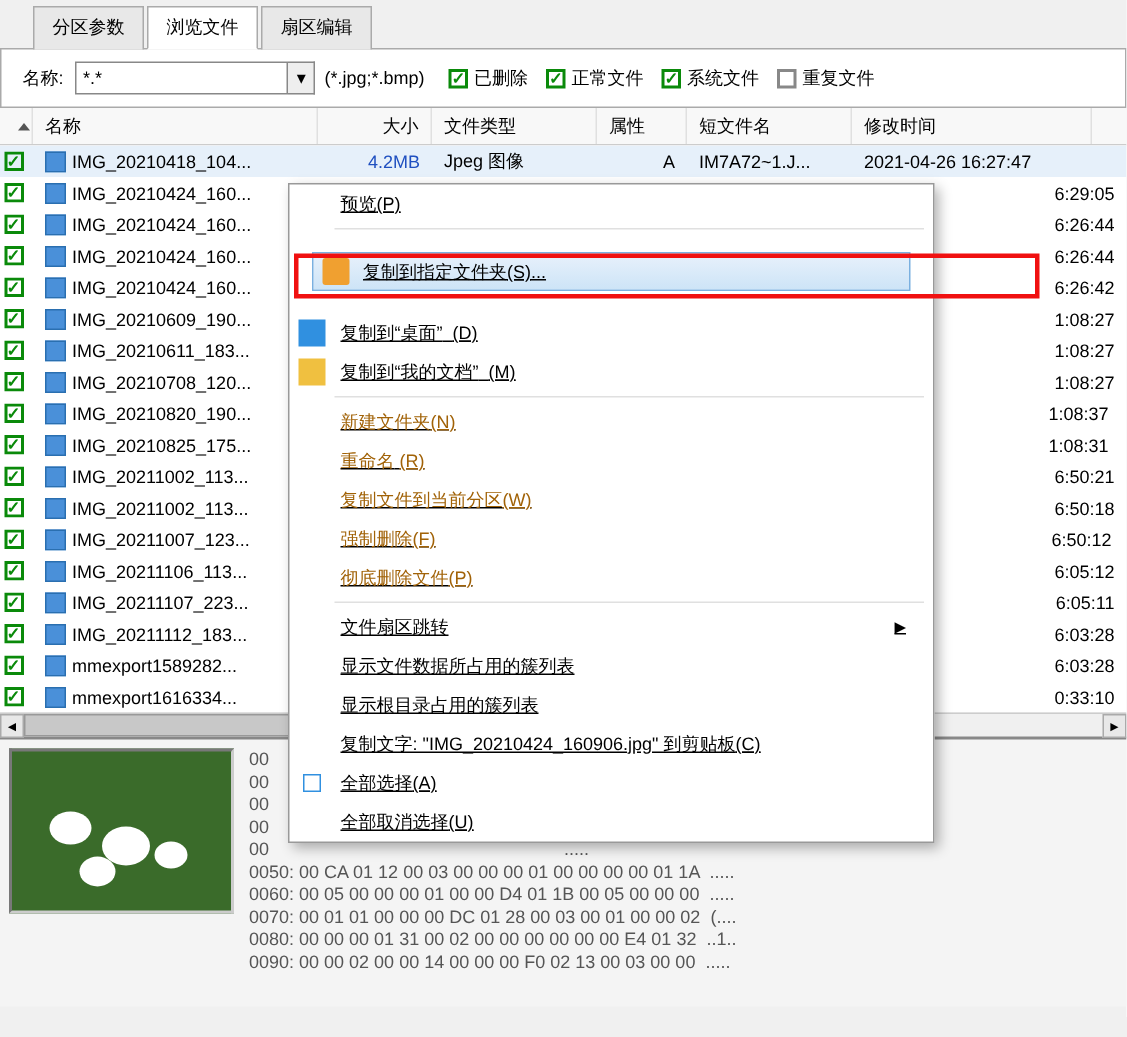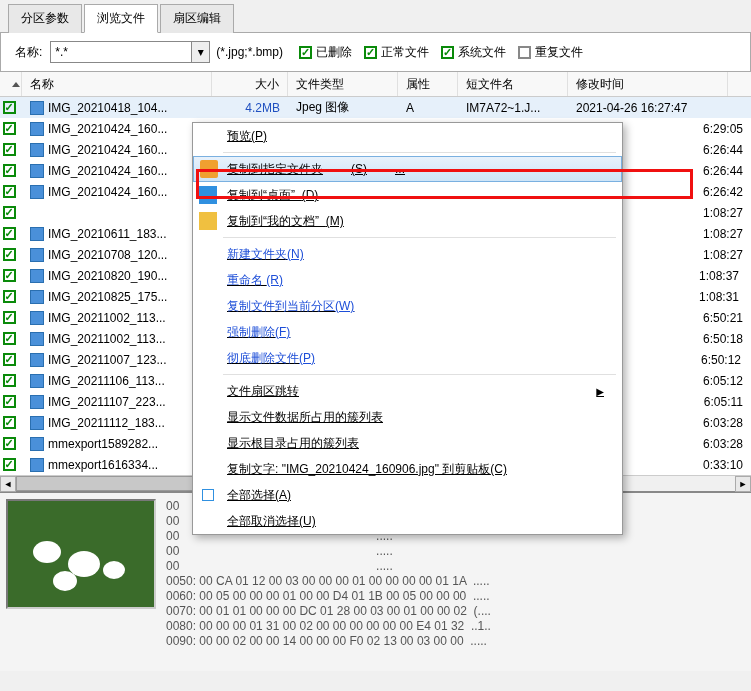--- a/index.html
+++ b/index.html
@@ -1,38 +1,38 @@
 <!DOCTYPE html>
 <html><head>
 <meta charset="utf-8">
 <style>
 * { margin: 0; padding: 0; box-sizing: border-box; font-family: "Microsoft YaHei", Arial, sans-serif; font-size: 12px; }
 body { background: #f0f0f0; width: 751px; height: 691px; overflow: hidden; }
 
-.tabs { display: flex; background: #f0f0f0; padding-top: 4px; padding-left: 8px; }
+.tabs { display: flex; background: #f0f0f0; padding-top: 4px; padding-left: 22px; }
 .tab { padding: 5px 12px; border: 1px solid #aaa; background: #e8e8e8; cursor: pointer; border-bottom: none; margin-right: 2px; }
 .tab.active { background: #fff; border-bottom: 1px solid #fff; position: relative; z-index: 2; }
 
 .toolbar { display: flex; align-items: center; padding: 8px 14px; background: #fff; border: 1px solid #aaa; margin-top: -1px; }
 .toolbar label { margin-right: 8px; }
 .name-input { width: 142px; height: 22px; border: 1px solid #888; padding: 0 4px; }
 .dropdown-arrow { width: 18px; height: 22px; border: 1px solid #888; border-left: none; background: #eee; display: flex; align-items: center; justify-content: center; }
 .filter-text { margin-left: 6px; margin-right: 16px; }
 .checkbox-wrap { display: flex; align-items: center; margin-right: 12px; }
 .chk { width: 13px; height: 13px; border: 2px solid #0a8a0a; display: inline-flex; align-items: center; justify-content: center; margin-right: 4px; color: #0a8a0a; font-size: 11px; font-weight: bold; }
 .chk.empty { border: 2px solid #888; }
 
 .table-head { display: flex; background: #f8f8f8; border-bottom: 1px solid #ccc; height: 25px; }
 .th { padding: 4px 8px; border-right: 1px solid #e0e0e0; display: flex; align-items: center; }
 .th.sort::after { content: ""; width: 0; height: 0; border-left: 4px solid transparent; border-right: 4px solid transparent; border-bottom: 5px solid #555; margin-left: 4px; }
 .c-chk { width: 22px; }
 .c-name { width: 190px; }
 .c-size { width: 76px; text-align: left; justify-content: flex-end; }
 .c-type { width: 110px; }
-.c-attr { width: 60px; }
+.c-attr { width: 60px; text-align: right; }
 .c-sname { width: 110px; }
 .c-mtime { width: 160px; }
 
 .table-body { background: #fff; height: 378px; overflow: hidden; }
 .row { display: flex; height: 21px; align-items: center; }
 .row.sel { background: #e6f0fa; }
 .td { padding: 0 8px; overflow: hidden; white-space: nowrap; }
 .row .c-chk { display: flex; align-items: center; justify-content: center; }
 .file-icon { width: 14px; height: 14px; background: #4a90d9; display: inline-block; margin-right: 4px; border: 1px solid #2a6fb0; vertical-align: middle; }
 .td.c-size { color: #2050c0; text-align: right; }
@@ -44,22 +44,22 @@
 .sb-thumb { position:absolute; left:0; width:60%; height:100%; background:#c8c8c8; border:1px solid #999;}
 
 .preview-pane { display: flex; background: #f4f4f4; border-top: 2px solid #888; padding: 6px; height: 180px; }
 .thumb { width: 150px; height: 110px; background: #3a6b2a; border: 2px inset #ccc; position:relative; overflow:hidden; }
 .thumb .petal { position:absolute; background:#fff; border-radius:50%; }
 .hex { flex: 1; font-family: Consolas, monospace; font-size: 12px; color: #555; white-space: pre; line-height: 15px; overflow: hidden; padding-left: 10px; }
 
 
 .ctxmenu { position: absolute; left: 192px; top: 122px; width: 431px; background: #fff; border: 1px solid #999; box-shadow: 3px 3px 8px rgba(0,0,0,0.3); text-decoration: underline; }
 .ctxmenu .mi { display: flex; align-items: center; height: 26px; padding: 0 18px 0 34px; position: relative; }
-.ctxmenu .mi.hover { background: linear-gradient(#e8f1fb,#cde4f7); border: 1px solid #7ab0e0; margin: 0; padding: 0 17px 0 33px; gap: 28px; }
-.ctxmenu .mi.disabled { color: #1d4ed8; }
+.ctxmenu .mi.hover { background: linear-gradient(#e8f1fb,#cde4f7); border: 1px solid #7ab0e0; margin: 15px; padding: 0 17px 0 33px; }
+.ctxmenu .mi.disabled { color: #a16207; }
 .ctxmenu .mi .key { text-decoration: underline; }
 .ctxmenu .sep { height: 1px; background: #e0e0e0; margin: 3px 6px 3px 30px; }
 .ctxmenu .mi .sub { margin-left: auto; font-size: 10px; }
 .ctxmenu .mi .ico { position: absolute; left: 6px; width: 18px; height: 18px; display:flex; align-items:center; justify-content:center; }
 .ico-copy { background:#f0a030; border-radius:2px; }
 .ico-desk { background:#3090e0; }
 .ico-doc { background:#f0c040; }
 .ico-box { border:1px solid #3090e0; width:12px; height:12px; }
 
 .highlight-box { position: absolute; left: 196px; top: 169px; width: 497px; height: 30px; border: 3px solid #f01010; pointer-events: none; }
@@ -147,20 +147,21 @@
         <span class="chk">✓</span>
       </div>
       <div class="td c-name"><span class="file-icon"></span><span class="nm">IMG_20210424_160...</span></div>
       <div class="td" style="flex:1"></div>
       <div class="td" style="width:60px;text-align:right">6:26:42</div>
     </div>
     <div class="row">
       <div class="td c-chk">
         <span class="chk">✓</span>
       </div>
+      <div class="td c-name"><span class="file-icon"></span><span class="nm">IMG_20210609_190...</span></div>
       <div class="td" style="flex:1"></div>
       <div class="td" style="width:60px;text-align:right">1:08:27</div>
     </div>
     <div class="row">
       <div class="td c-chk">
         <span class="chk">✓</span>
       </div>
       <div class="td c-name"><span class="file-icon"></span><span class="nm">IMG_20210611_183...</span></div>
       <div class="td" style="flex:1"></div>
       <div class="td" style="width:60px;text-align:right">1:08:27</div>

